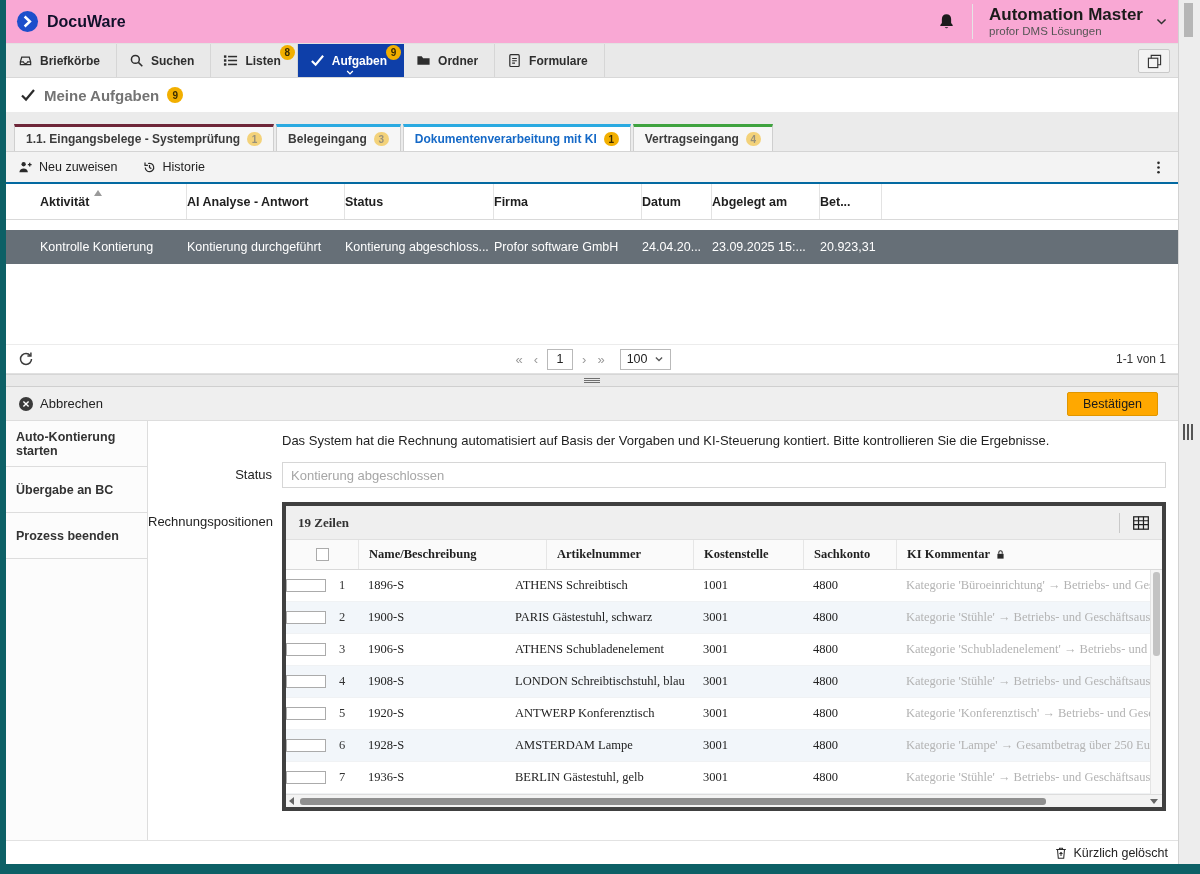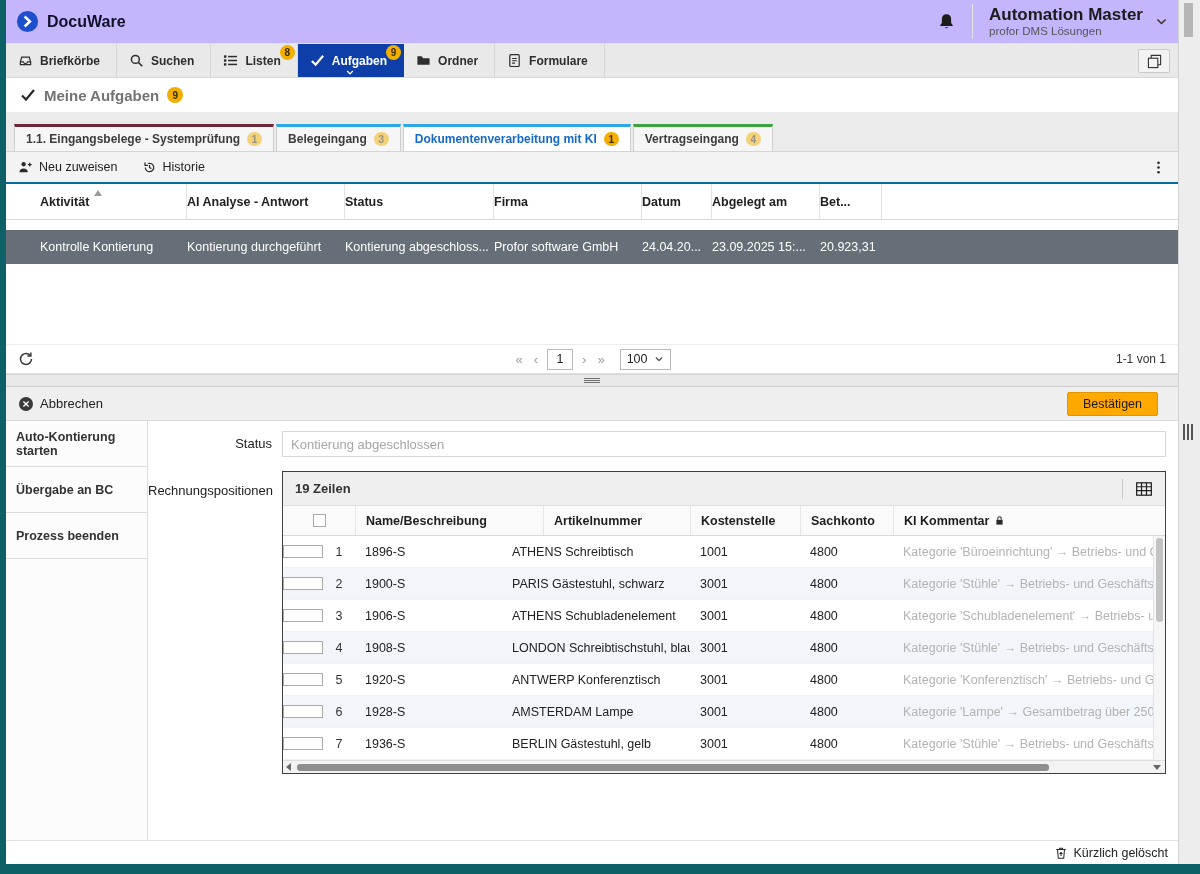--- a/index.html
+++ b/index.html
@@ -14,21 +14,21 @@
   .rail-thumb { position:absolute; top:3px; left:5px; width:9px; height:34px; background:#b6b6b6; }
   .v-grip { position:absolute; top:424px; left:4px; display:flex; gap:2px; cursor:col-resize; }
   .v-grip i { width:2px; height:16px; background:#555; display:block; }
 
   .main { position:absolute; left:6px; top:0; right:22px; bottom:10px; display:flex; flex-direction:column; background:#fff; overflow:hidden; }
 
   .icon { display:inline-flex; align-items:center; justify-content:center; line-height:0; }
   button { font-family:inherit; cursor:pointer; background:none; border:none; color:inherit; }
 
   
-  .topbar { height:44px; flex:none; background:#c4b5fd; border-bottom:1px solid #e2e2e2; display:flex; align-items:center; padding:0 10px; }
+  .topbar { height:44px; flex:none; background:#f9a8d4; border-bottom:1px solid #e2e2e2; display:flex; align-items:center; padding:0 10px; }
   .brand { display:flex; align-items:center; gap:8px; cursor:pointer; }
   .brand-name { font-size:16px; font-weight:bold; color:#10102a; }
   .top-right { margin-left:auto; display:flex; align-items:center; gap:16px; }
   .bell { color:#1c1c1c; cursor:pointer; }
   .user { display:flex; align-items:center; gap:12px; cursor:pointer; border-left:1px solid #e4e4e4; padding-left:16px; }
   .user-name { font-size:17px; font-weight:bold; color:#1b1b1b; line-height:1.25; }
   .user-org { font-size:11.5px; color:#555; line-height:1.2; }
   .chev { color:#333; }
 
   
@@ -98,21 +98,21 @@
 
   .form-area { flex:1; min-width:0; padding:10px 12px 0 0; }
   .form-row { display:flex; margin-bottom:14px; }
   .form-label { width:134px; flex:none; text-align:right; padding-right:10px; font-size:13px; color:#222; padding-top:5px; }
   .form-label.top { padding-top:12px; }
   .info-text { font-size:13px; color:#222; padding-top:2px; }
   .form-field { flex:1; min-width:0; }
   .status-input { width:100%; height:26px; border:1px solid #d6d6d6; background:#fff; padding:0 8px; font-size:13px; color:#a6a6a6; font-family:inherit; }
 
   
-  .grid-widget { border:1px solid #404040; background:#fff; }
+  .grid-widget { border:4px solid #404040; background:#fff;font-family:Liberation Serif, serif; }
   .gw-head { height:34px; background:#efefef; border-bottom:1px solid #e0e0e0; display:flex; align-items:center; padding:0 12px; }
   .gw-count { font-size:13px; font-weight:bold; color:#333; }
   .gw-spacer { flex:1; }
   .gw-div { width:1px; height:20px; background:#c9c9c9; margin-right:12px; }
   .gw-grid { color:#1f1f1f; }
   .gw-cols { display:flex; height:30px; align-items:stretch; background:#fafafa; border-bottom:1px solid #d9d9d9; }
   .gw-hcell { display:flex; align-items:center; gap:5px; padding:0 10px; border-left:1px solid #e6e6e6; font-size:12.5px; font-weight:bold; color:#1f1f1f; overflow:hidden; white-space:nowrap; }
   .gw-hcell.first { border-left:none; justify-content:center; padding:0; }
   .gw-hcell.ki { flex:1; }
   .cb { width:13px; height:13px; border:1px solid #ababab; background:#fff; display:inline-block; cursor:pointer; }
@@ -408,20 +408,24 @@
 
       <div class="detail-body">
         <aside class="actions" id="detail-actions">
             <button class="action-item">Auto-Kontierung starten</button>
             <button class="action-item">Übergabe an BC</button>
             <button class="action-item">Prozess beenden</button>
           </aside>
 
         <div class="form-area">
           <div class="form-row">
+            <div class="form-label"></div>
+            <div class="info-text">Das System hat die Rechnung automatisiert auf Basis der Vorgaben und KI-Steuerung kontiert. Bitte kontrollieren Sie die Ergebnisse.</div>
+          </div>
+          <div class="form-row">
             <div class="form-label">Status</div>
             <div class="form-field">
               <input class="status-input" readonly="" value="Kontierung abgeschlossen" style="">
             </div>
           </div>
           <div class="form-row">
             <div class="form-label top">Rechnungspositionen</div>
             <div class="form-field">
               <div class="grid-widget">
                 <div class="gw-head">

